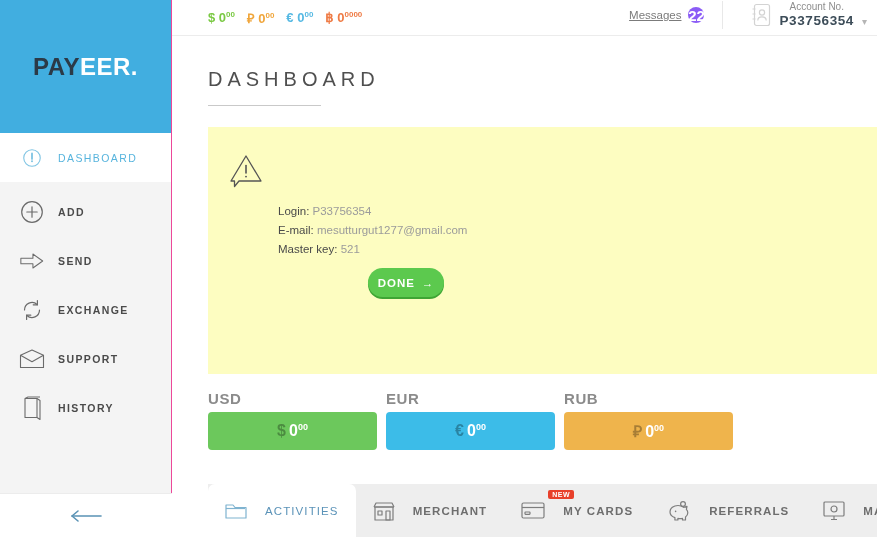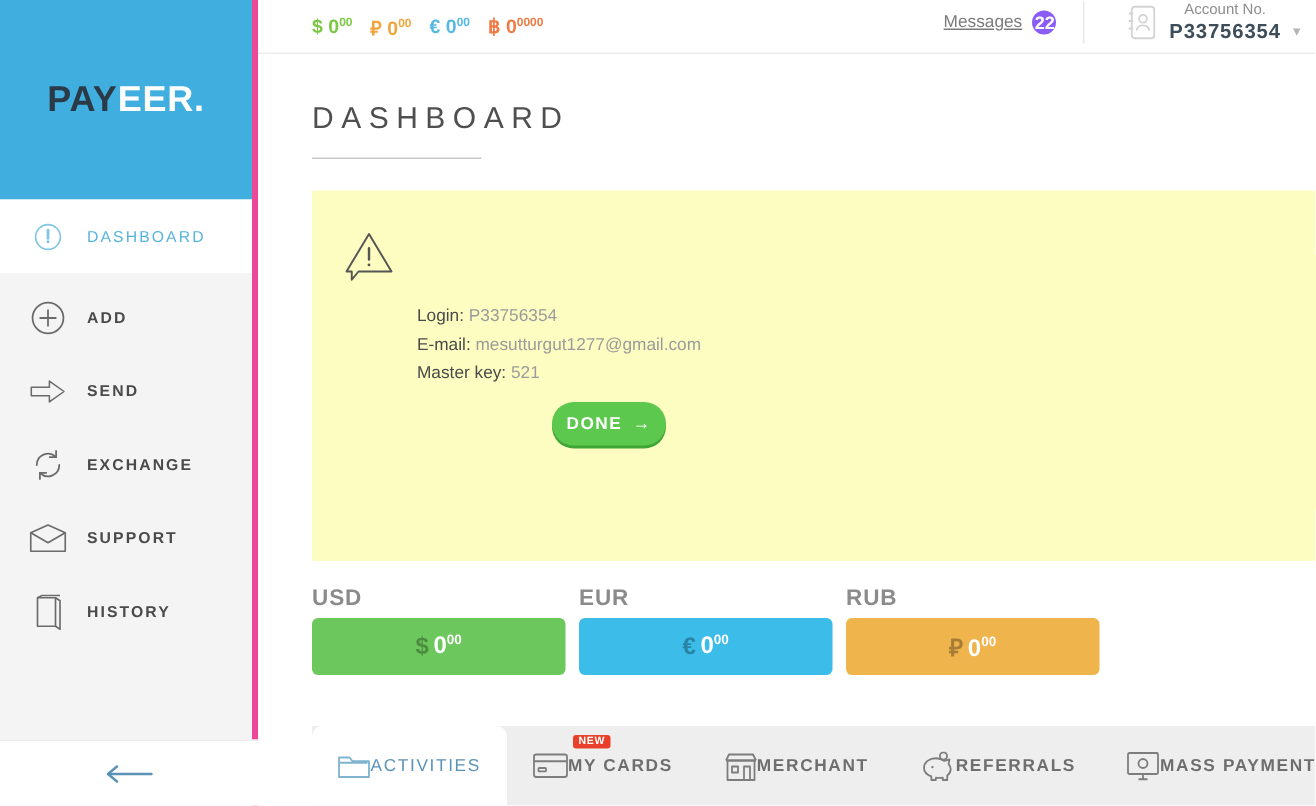--- a/index.html
+++ b/index.html
@@ -8,21 +8,21 @@
     overflow: hidden;
     font-family: "Liberation Sans", sans-serif;
     background: #ffffff;
   }
   #app { position: relative; width: 877px; height: 537px; background:#fff; }
 
   
   .sidebar {
     position: absolute; left:0; top:0; width:172px; height:537px;
     background:#f4f4f4;
-    border-right:4px solid #ec4899;
+    border-right:1px solid #ec4899;
   }
   .sb-brand {
     height:133px; background:#41aee0;
     display:flex; align-items:center; justify-content:center;
   }
   .logo { font-size:24px; font-weight:bold; letter-spacing:0.5px; line-height:1; }
   .logo .pay { color:#2b3a47; }
   .logo .eer { color:#ffffff; }
   .logo .dot { color:#ffffff; font-size:24px; }
 
@@ -63,21 +63,21 @@
 
   .topright { position:absolute; right:0; top:0; height:30px; display:flex; align-items:center; }
   .messages {
     display:flex; align-items:center; gap:7px; padding:0 18px 0 0; cursor:pointer;
     border-right:1px solid #e8e8e8; height:28px;
   }
   .messages .mlabel {
     font-size:11.5px; color:#7b7b7b; text-decoration:underline;
   }
   .badge {
-    background:#8b5cf6; color:#fff; font-size:12px; font-weight:bold;
+    background:#8b5cf6; color:#fff; font-size:15px; font-weight:bold;
     width:16px; height:16px; border-radius:50%;
     display:flex; align-items:center; justify-content:center;
   }
   .account { display:flex; align-items:center; gap:8px; padding:0 10px 0 28px; cursor:pointer;text-align:center; }
   .acct-txt { line-height:1.15; }
   .acct-label { font-size:10px; color:#8e8e8e; }
   .acct-no { font-size:13.5px; color:#3d4d59; font-weight:bold; letter-spacing:0.6px; }
   .chev { color:#b5b5b5; font-size:10px; align-self:flex-end; margin-bottom:2px; }
 
   .page-title {
@@ -115,21 +115,21 @@
   .card .amt { font-size:16px; font-weight:bold; color:#fff; }
   .card .amt .sym { color:rgba(0,0,0,0.30); margin-right:3px; }
   .card .amt .dec { font-size:9px; vertical-align:super; }
 
   
   .tabstrip {
     position:absolute; left:36px; top:484px; width:669px; height:53px;
     background:#eeeeee; display:flex; align-items:stretch;
   }
   .tab {
-    display:flex; align-items:center; gap:0; padding:0 17px; cursor:pointer;
+    display:flex; align-items:center; gap:18px; padding:0 17px; cursor:pointer;
     position:relative;
   }
   .tab .tlabel { font-size:11.5px; letter-spacing:1.1px; color:#6e6e6e; font-weight:bold; white-space:nowrap;}
   .tab.active { background:#fff; border-radius:7px 7px 0 0; }
   .tab.active .tlabel { color:#5b93b8; font-weight:normal; }
   .new-badge {
     position:absolute; top:6px; left:44px;
     background:#e8402a; color:#fff; font-size:7px; font-weight:bold;
     padding:1px 4px; border-radius:2px; letter-spacing:0.5px;
   }
@@ -334,43 +334,43 @@
         <span>
           <svg width="22" height="18" viewBox="0 0 22 18" fill="none" stroke="#7fb3d0" stroke-width="1.2" stroke-linejoin="round">
             <path d="M1 16V3h7l2 2.5h11V16z"></path>
               <path d="M1 6.5h19"></path>
           </svg>
         </span>
         <span class="tlabel">ACTIVITIES</span>
       </div>
       <div class="tab">
         <span>
-          <svg width="24" height="17" viewBox="0 0 24 17" fill="none" stroke="#7d7d7d" stroke-width="1.2" stroke-linejoin="round">
-            <rect x="1" y="1" width="22" height="15" rx="1.5"></rect>
-              <path d="M1 5.5h22"></path>
-              <rect x="4" y="10" width="5" height="2.3" rx="0.5"></rect>
-          </svg>
-        </span>
-        <span class="new-badge">NEW</span>
-        <span class="tlabel">MY CARDS</span>
-      </div>
-      <div class="tab">
-        <span>
           <svg width="22" height="20" viewBox="0 0 22 20" fill="none" stroke="#7d7d7d" stroke-width="1.2" stroke-linejoin="round">
             <path d="M2 6h18v13H2z"></path>
               <path d="M1 6l2-4h16l2 4"></path>
               <path d="M1 6h20"></path>
             <rect x="5" y="10" width="4" height="4"></rect>
               <rect x="13" y="10" width="4" height="9"></rect>
           </svg>
         </span>
         <span class="tlabel">MERCHANT</span>
       </div>
       <div class="tab">
         <span>
+          <svg width="24" height="17" viewBox="0 0 24 17" fill="none" stroke="#7d7d7d" stroke-width="1.2" stroke-linejoin="round">
+            <rect x="1" y="1" width="22" height="15" rx="1.5"></rect>
+              <path d="M1 5.5h22"></path>
+              <rect x="4" y="10" width="5" height="2.3" rx="0.5"></rect>
+          </svg>
+        </span>
+        <span class="new-badge">NEW</span>
+        <span class="tlabel">MY CARDS</span>
+      </div>
+      <div class="tab">
+        <span>
           <svg width="24" height="20" viewBox="0 0 24 20" fill="none" stroke="#7d7d7d" stroke-width="1.2" stroke-linejoin="round">
             <path d="M3 11c0-4 3.6-6.5 8-6.5 2.2 0 4.2.7 5.6 1.8L20 5.3l-.6 3.1c.9 1 1.4 2.2 1.4 3.4 0 1.7-.9 3.2-2.3 4.2V19h-3v-1.6c-.7.15-1.5.22-2.3.22s-1.6-.07-2.3-.22V19h-3v-2.4C4.2 15.3 3 13.3 3 11z"></path>
             <circle cx="16" cy="3" r="2.4"></circle>
               <circle cx="8.6" cy="10.4" r="0.8" fill="#7d7d7d" stroke="none"></circle>
           </svg>
         </span>
         <span class="tlabel">REFERRALS</span>
       </div>
       <div class="tab">
         <span>

